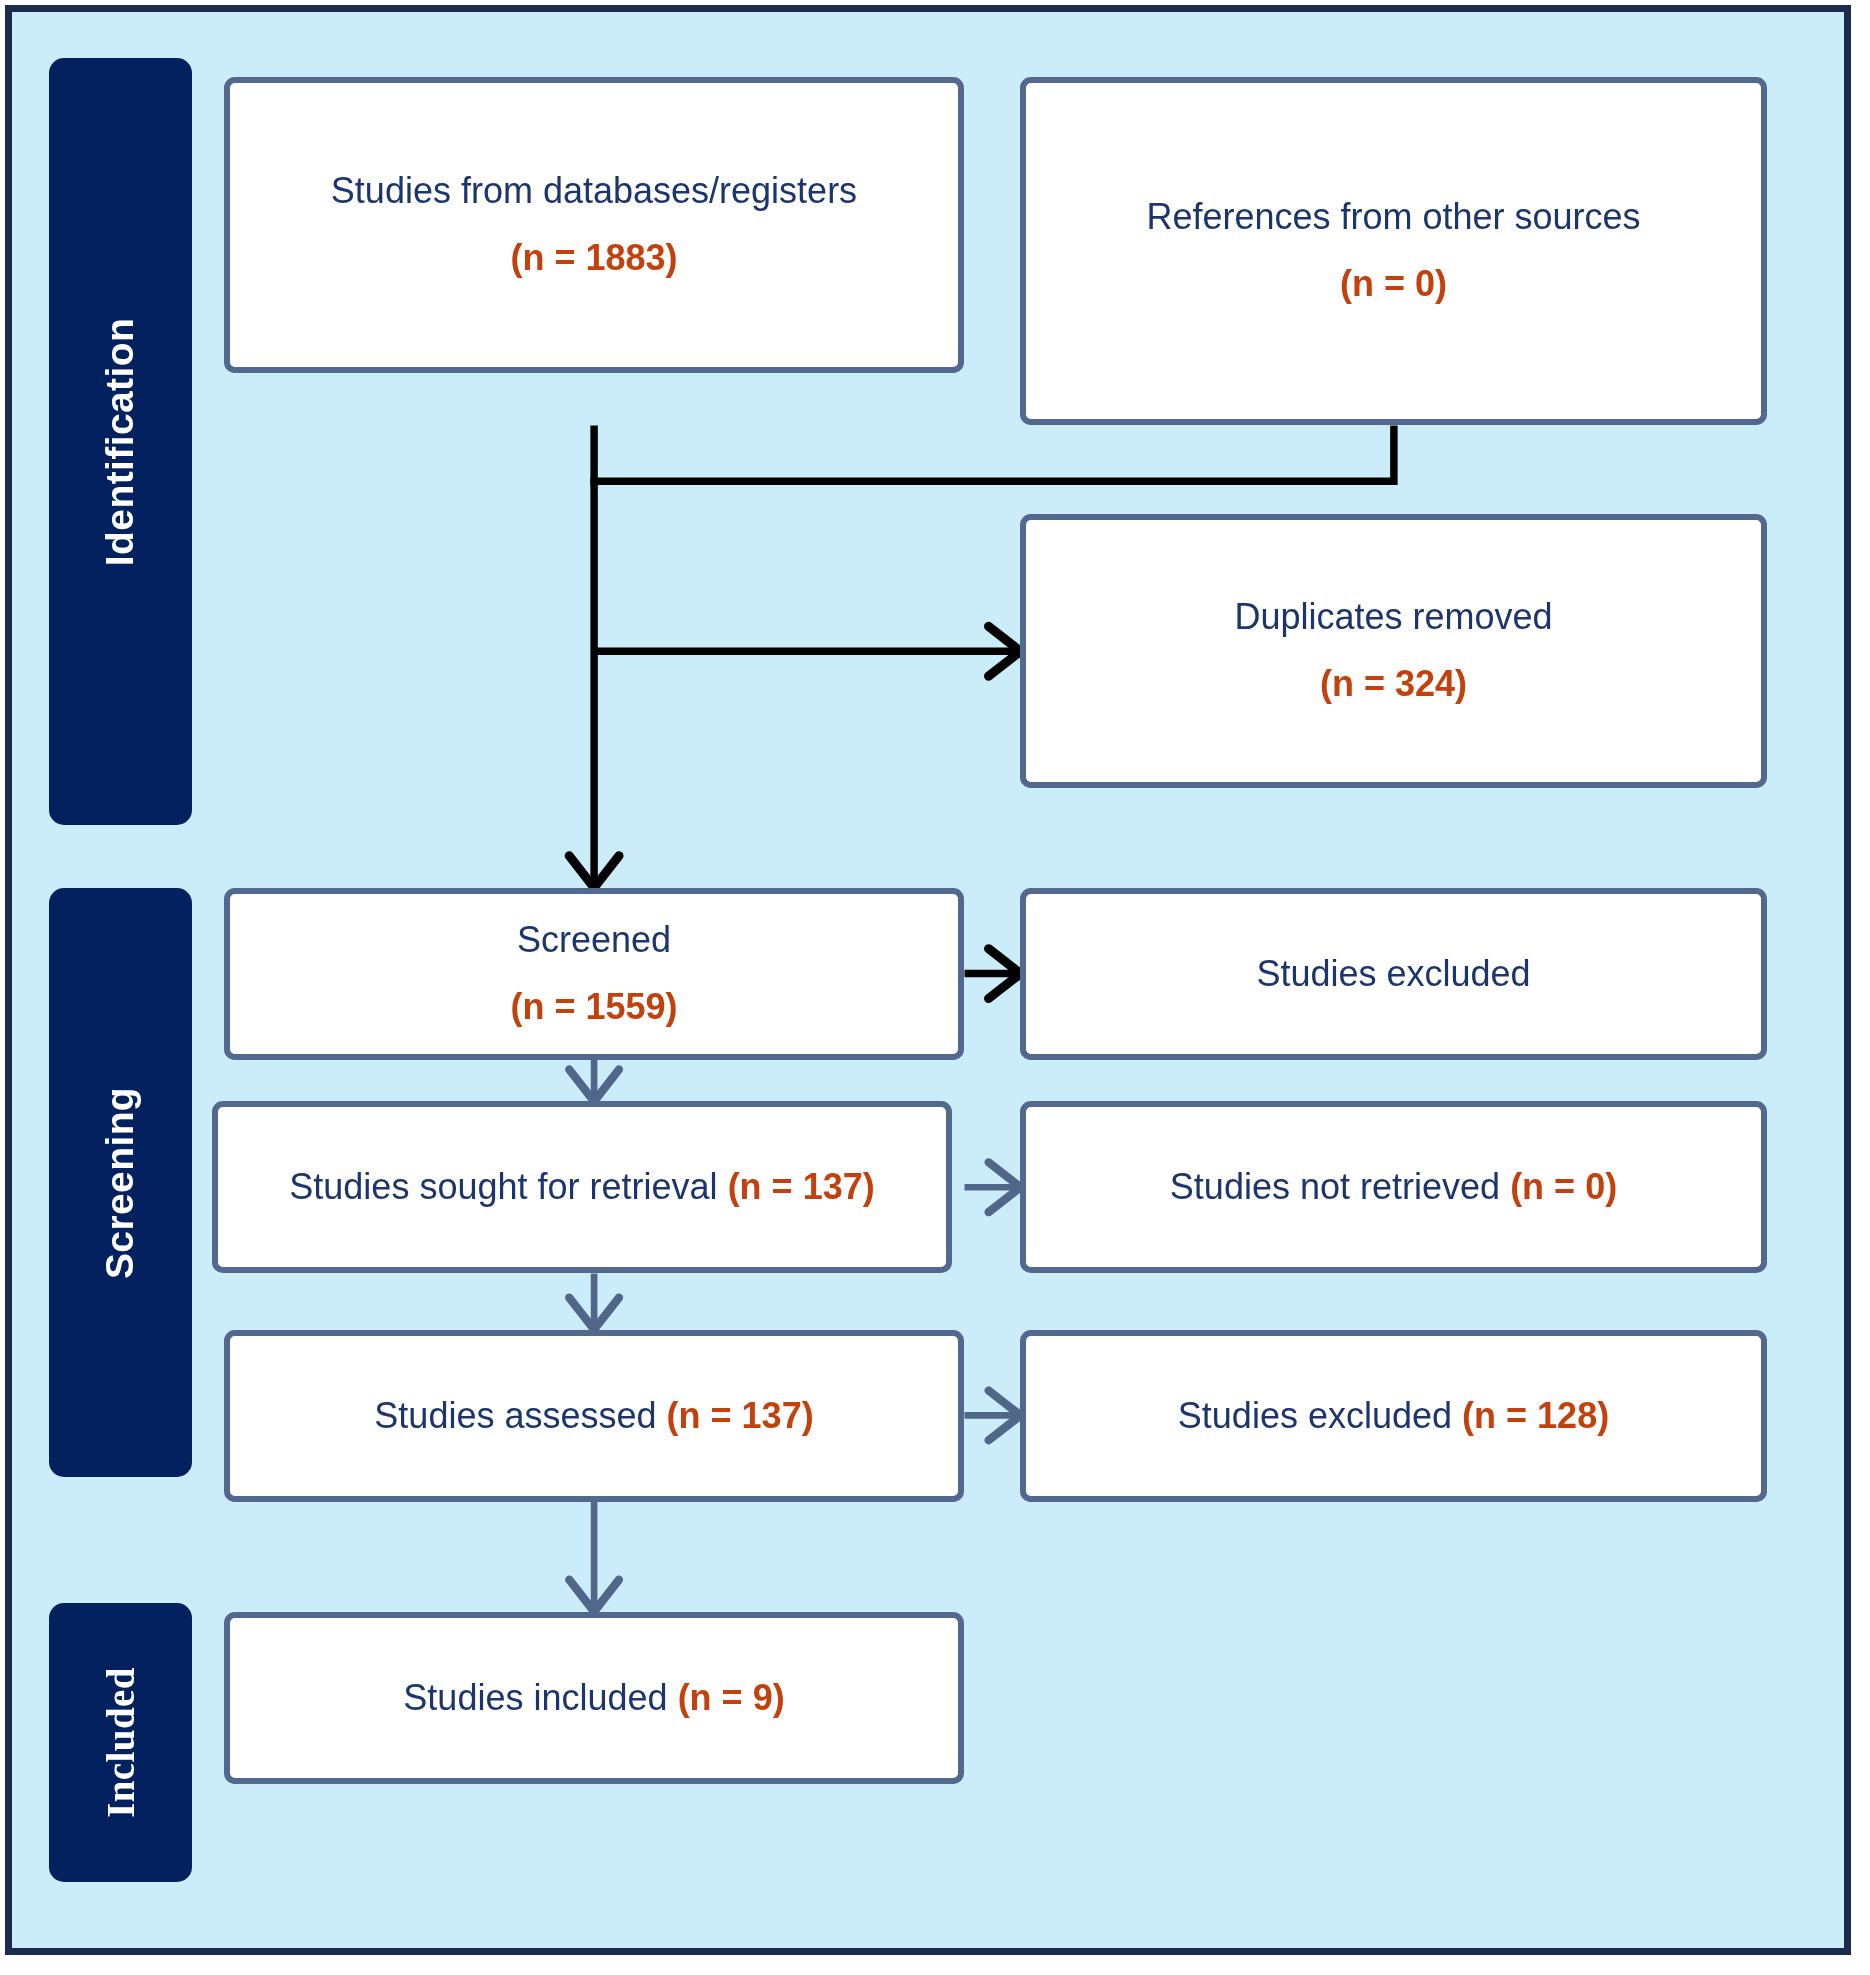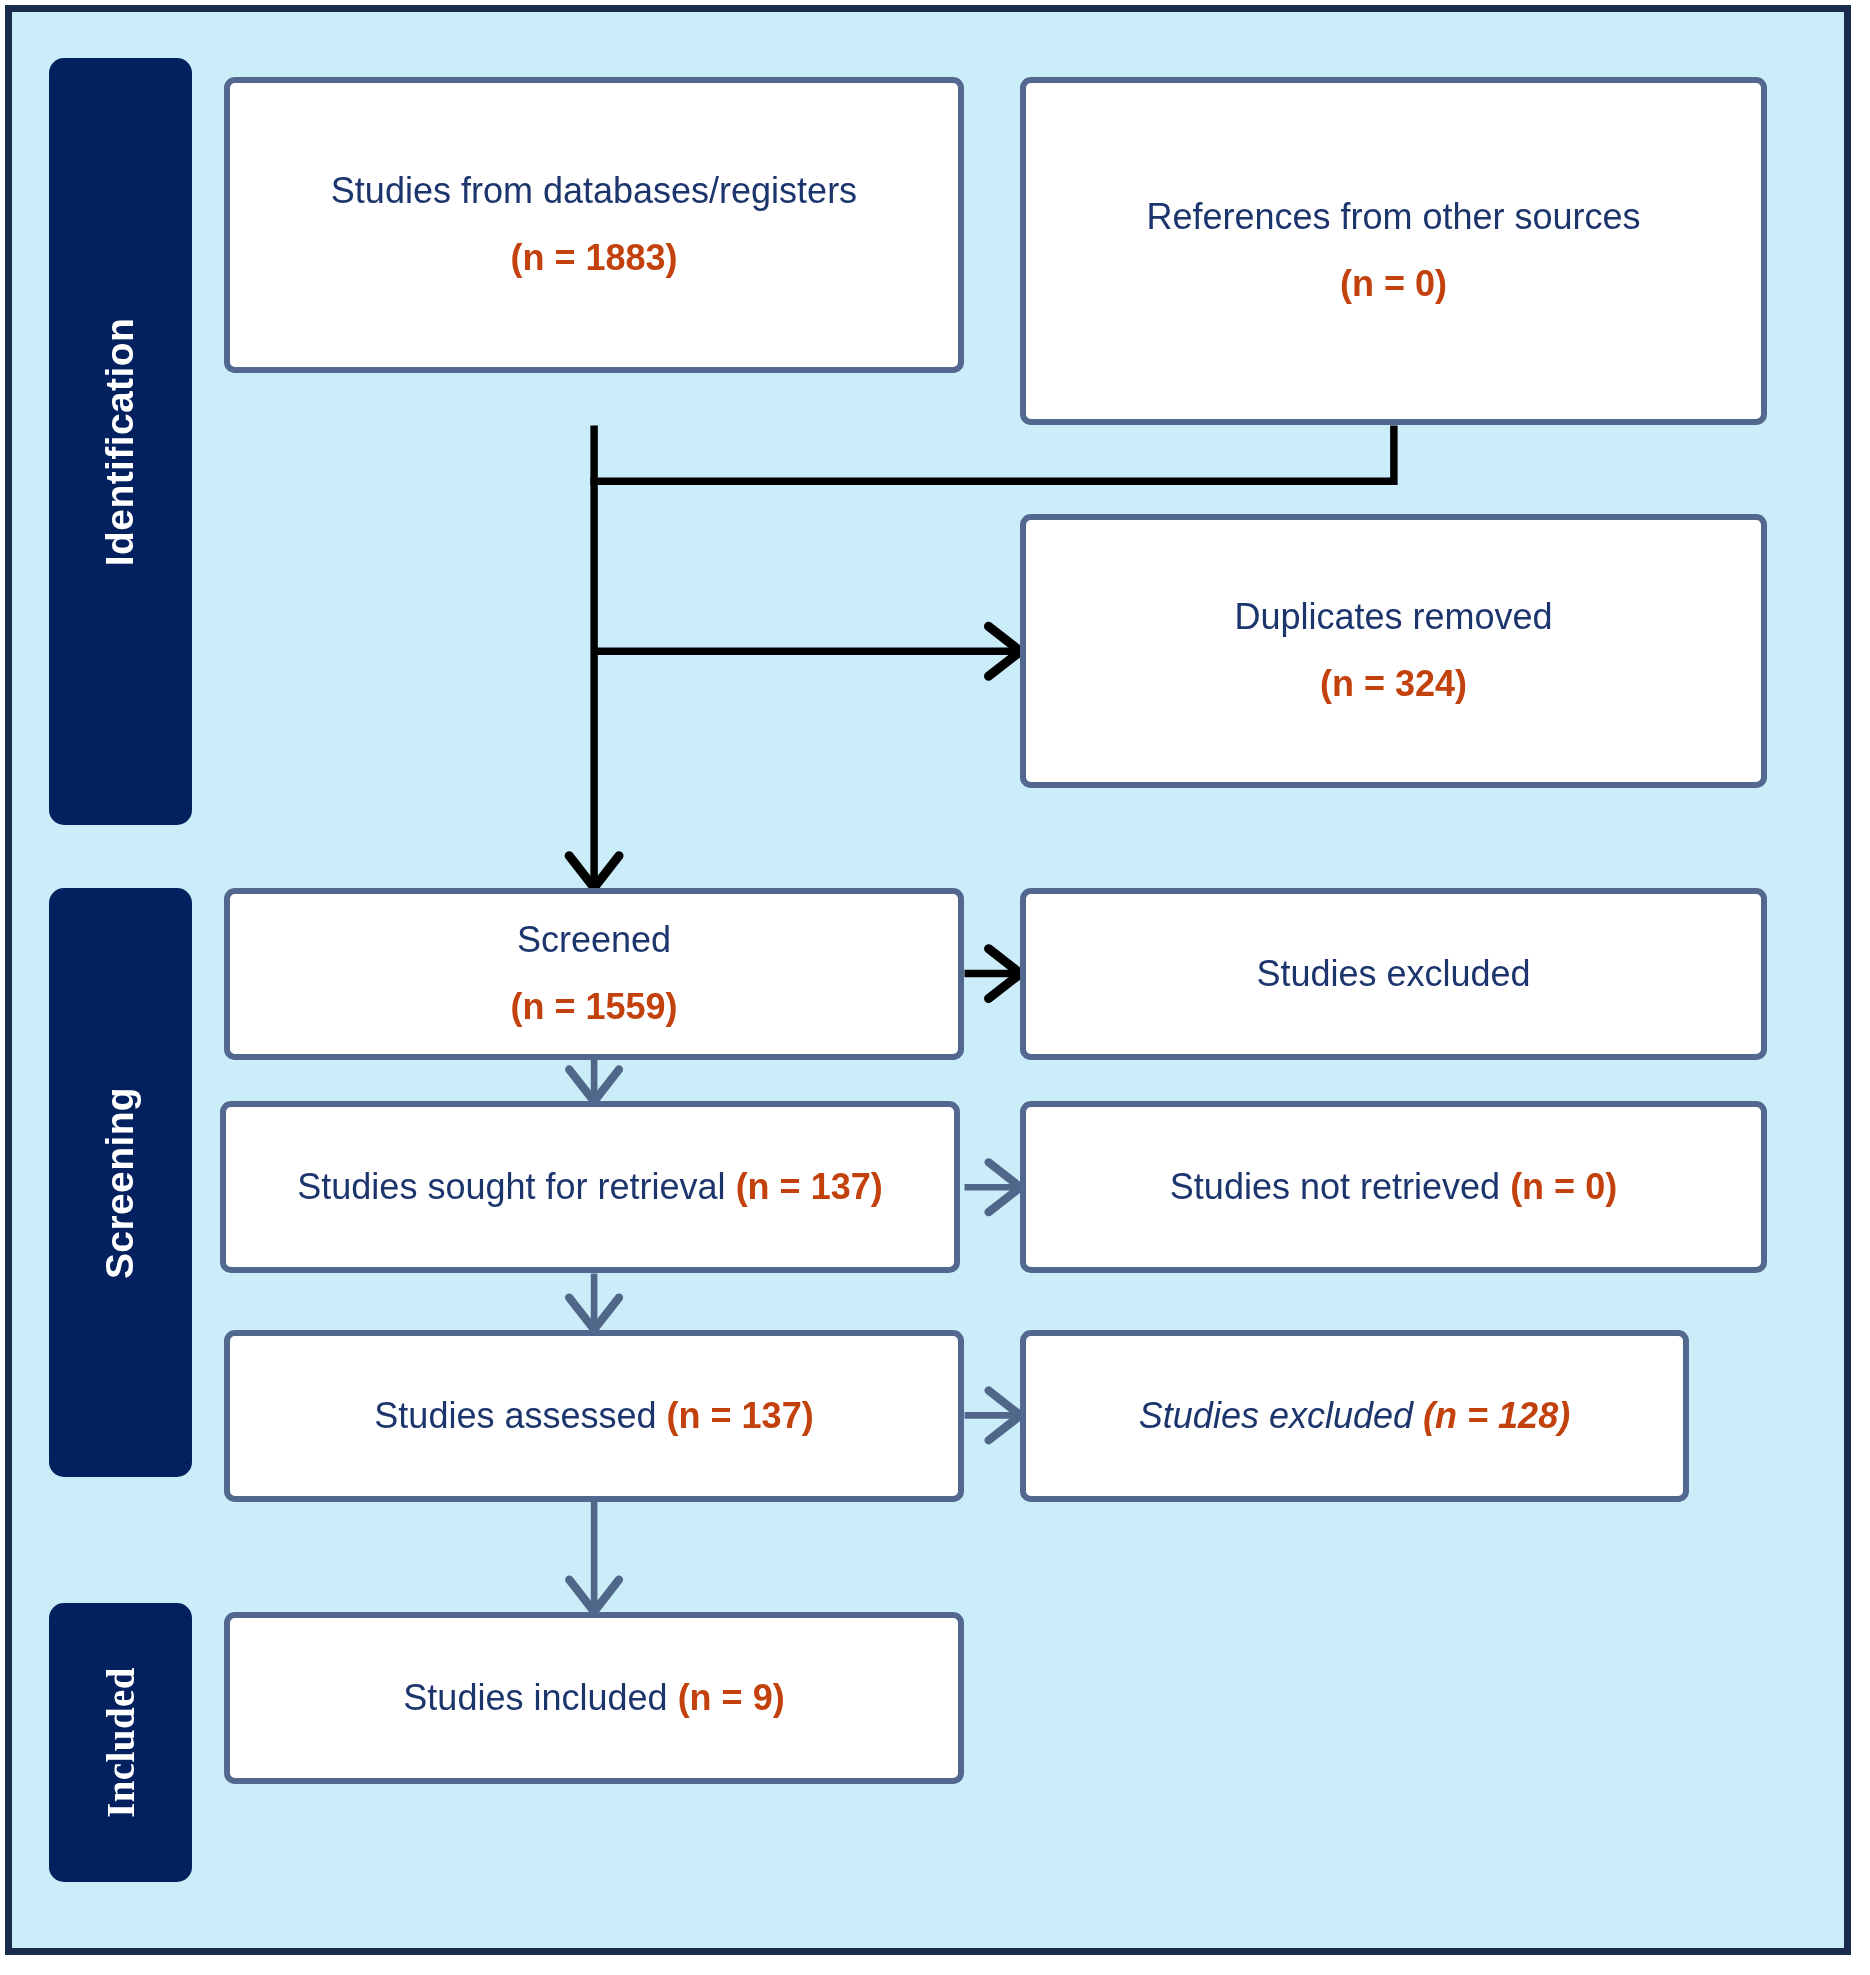--- a/index.html
+++ b/index.html
@@ -113,39 +113,39 @@
       <span class="nval">(n = 1559)</span>
     </div>
   </div>
 
   <div class="box stacked" style="left:1020px; top:888px; width:747px; height:172px;">
     <div class="box-text">
       <span class="label">Studies excluded</span>
     </div>
   </div>
 
-  <div class="box inline" style="left:220px; top:1101px; width:740px; height:172px;">
+  <div class="box inline" style="left:212px; top:1101px; width:740px; height:172px;">
     <div class="box-text">
       <span class="label">Studies sought for retrieval</span><span class="nval">(n = 137)</span>
     </div>
   </div>
 
   <div class="box inline" style="left:1020px; top:1101px; width:747px; height:172px;">
     <div class="box-text">
       <span class="label">Studies not retrieved</span><span class="nval">(n = 0)</span>
     </div>
   </div>
 
   <div class="box inline" style="left:224px; top:1330px; width:740px; height:172px;">
     <div class="box-text">
       <span class="label">Studies assessed</span><span class="nval">(n = 137)</span>
     </div>
   </div>
 
-  <div class="box inline" style="left:1020px; top:1330px; width:669px; height:172px;font-style:italic;">
+  <div class="box inline" style="left:1020px; top:1330px; width:747px; height:172px;">
     <div class="box-text">
       <span class="label">Studies excluded</span><span class="nval">(n = 128)</span>
     </div>
   </div>
 
   <div class="box inline" style="left:224px; top:1612px; width:740px; height:172px;">
     <div class="box-text">
       <span class="label">Studies included</span><span class="nval">(n = 9)</span>
     </div>
   </div>

